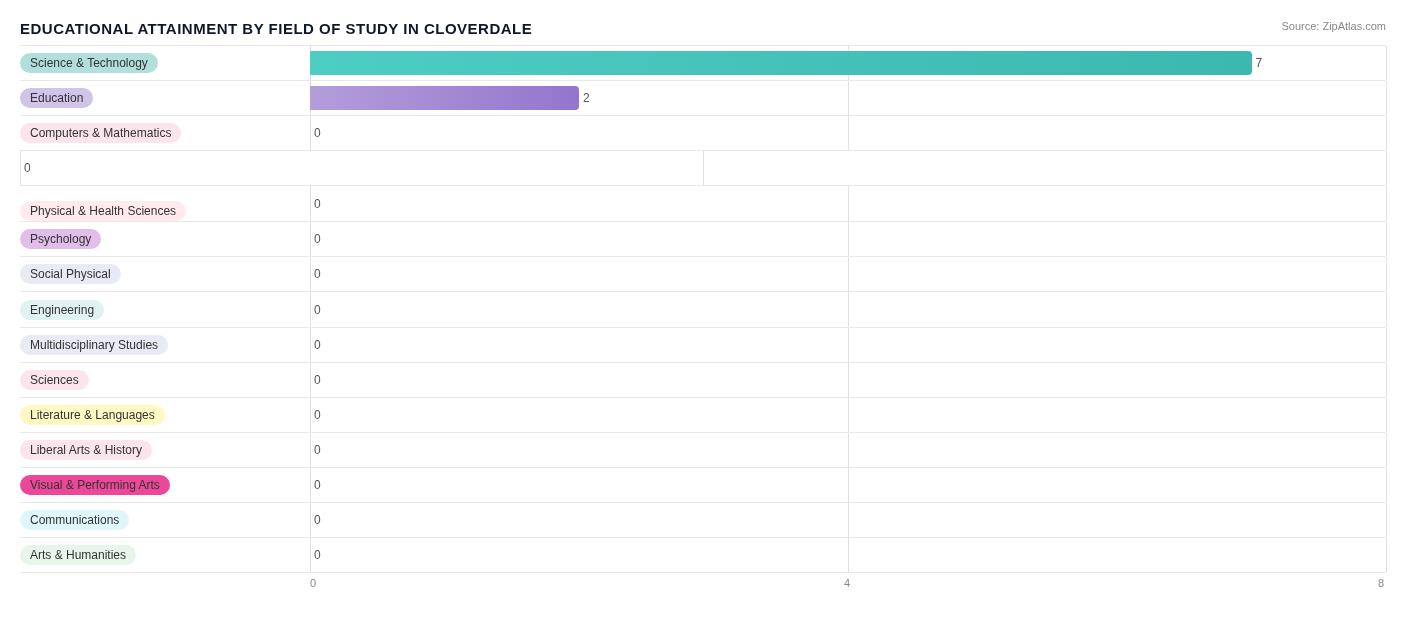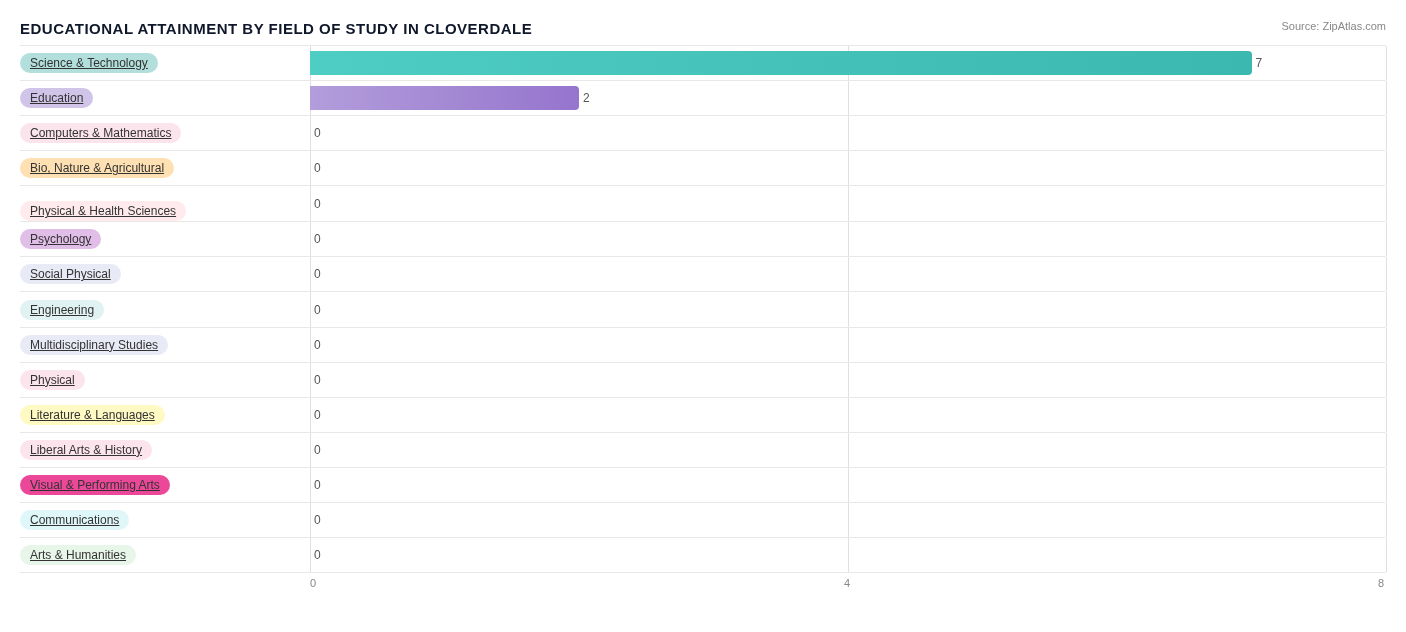--- a/index.html
+++ b/index.html
@@ -61,21 +61,20 @@
       align-items: center;
       padding-right: 5px;
       z-index: 2;
     }
     .label-pill {
       padding: 3px 10px;
       border-radius: 12px;
       font-size: 12px;
       color: #333;
       white-space: nowrap;
-      text-decoration: underline;
     }
     .bar-track {
       flex: 1;
       height: 100%;
       position: relative;
       display: flex;
       align-items: center;
     }
     .grid-line {
       position: absolute;
@@ -183,23 +182,20 @@
           </div>
           <div class="bar-track">
             <div class="grid-line" style="left: 0%;"></div>
             <div class="grid-line" style="left: 50%;"></div>
             <div class="grid-line" style="left: 100%;"></div>
             <div class="bar-fill color-pink" style="width: 0%;"></div>
             <span class="bar-value" style="left: 4px;">0</span>
           </div>
         </div>
         <div class="bar-row">
-          <div class="bar-label">
-            <span class="label-pill pill-orange">Bio, Nature &amp; Agricultural</span>
-          </div>
           <div class="bar-track">
             <div class="grid-line" style="left: 0%;"></div>
             <div class="grid-line" style="left: 50%;"></div>
             <div class="grid-line" style="left: 100%;"></div>
             <div class="bar-fill color-orange" style="width: 0%;"></div>
             <span class="bar-value" style="left: 4px;">0</span>
           </div>
         </div>
         <div class="bar-row">
           <div class="bar-label">
@@ -256,21 +252,21 @@
           <div class="bar-track">
             <div class="grid-line" style="left: 0%;"></div>
             <div class="grid-line" style="left: 50%;"></div>
             <div class="grid-line" style="left: 100%;"></div>
             <div class="bar-fill color-periwinkle" style="width: 0%;"></div>
             <span class="bar-value" style="left: 4px;">0</span>
           </div>
         </div>
         <div class="bar-row">
           <div class="bar-label">
-            <span class="label-pill pill-rose">Physical</span>
+            <span class="label-pill pill-rose">Sciences</span>
           </div>
           <div class="bar-track">
             <div class="grid-line" style="left: 0%;"></div>
             <div class="grid-line" style="left: 50%;"></div>
             <div class="grid-line" style="left: 100%;"></div>
             <div class="bar-fill color-rose" style="width: 0%;"></div>
             <span class="bar-value" style="left: 4px;">0</span>
           </div>
         </div>
         <div class="bar-row">

